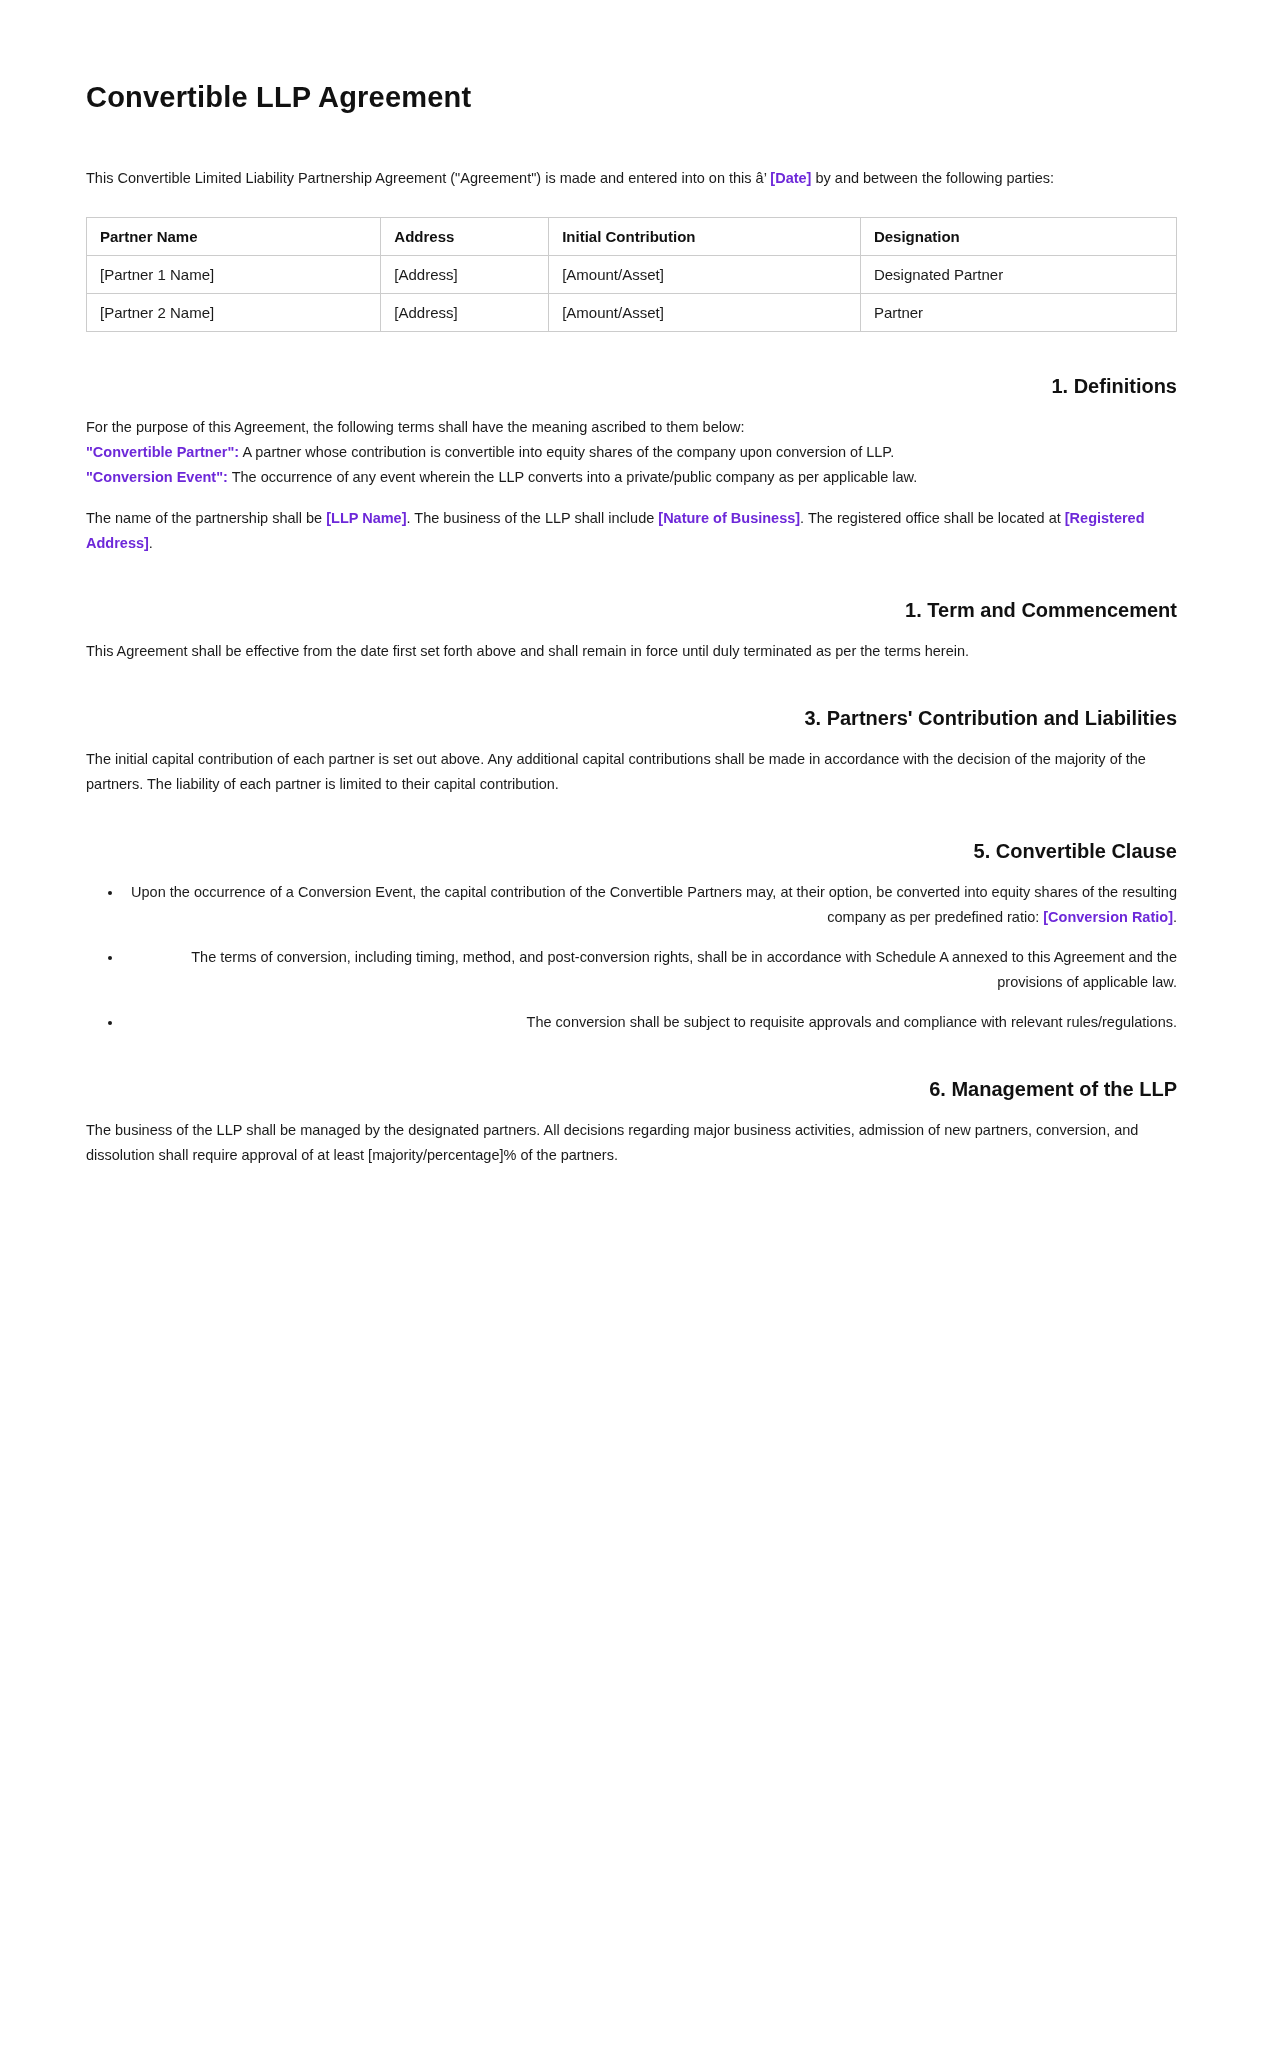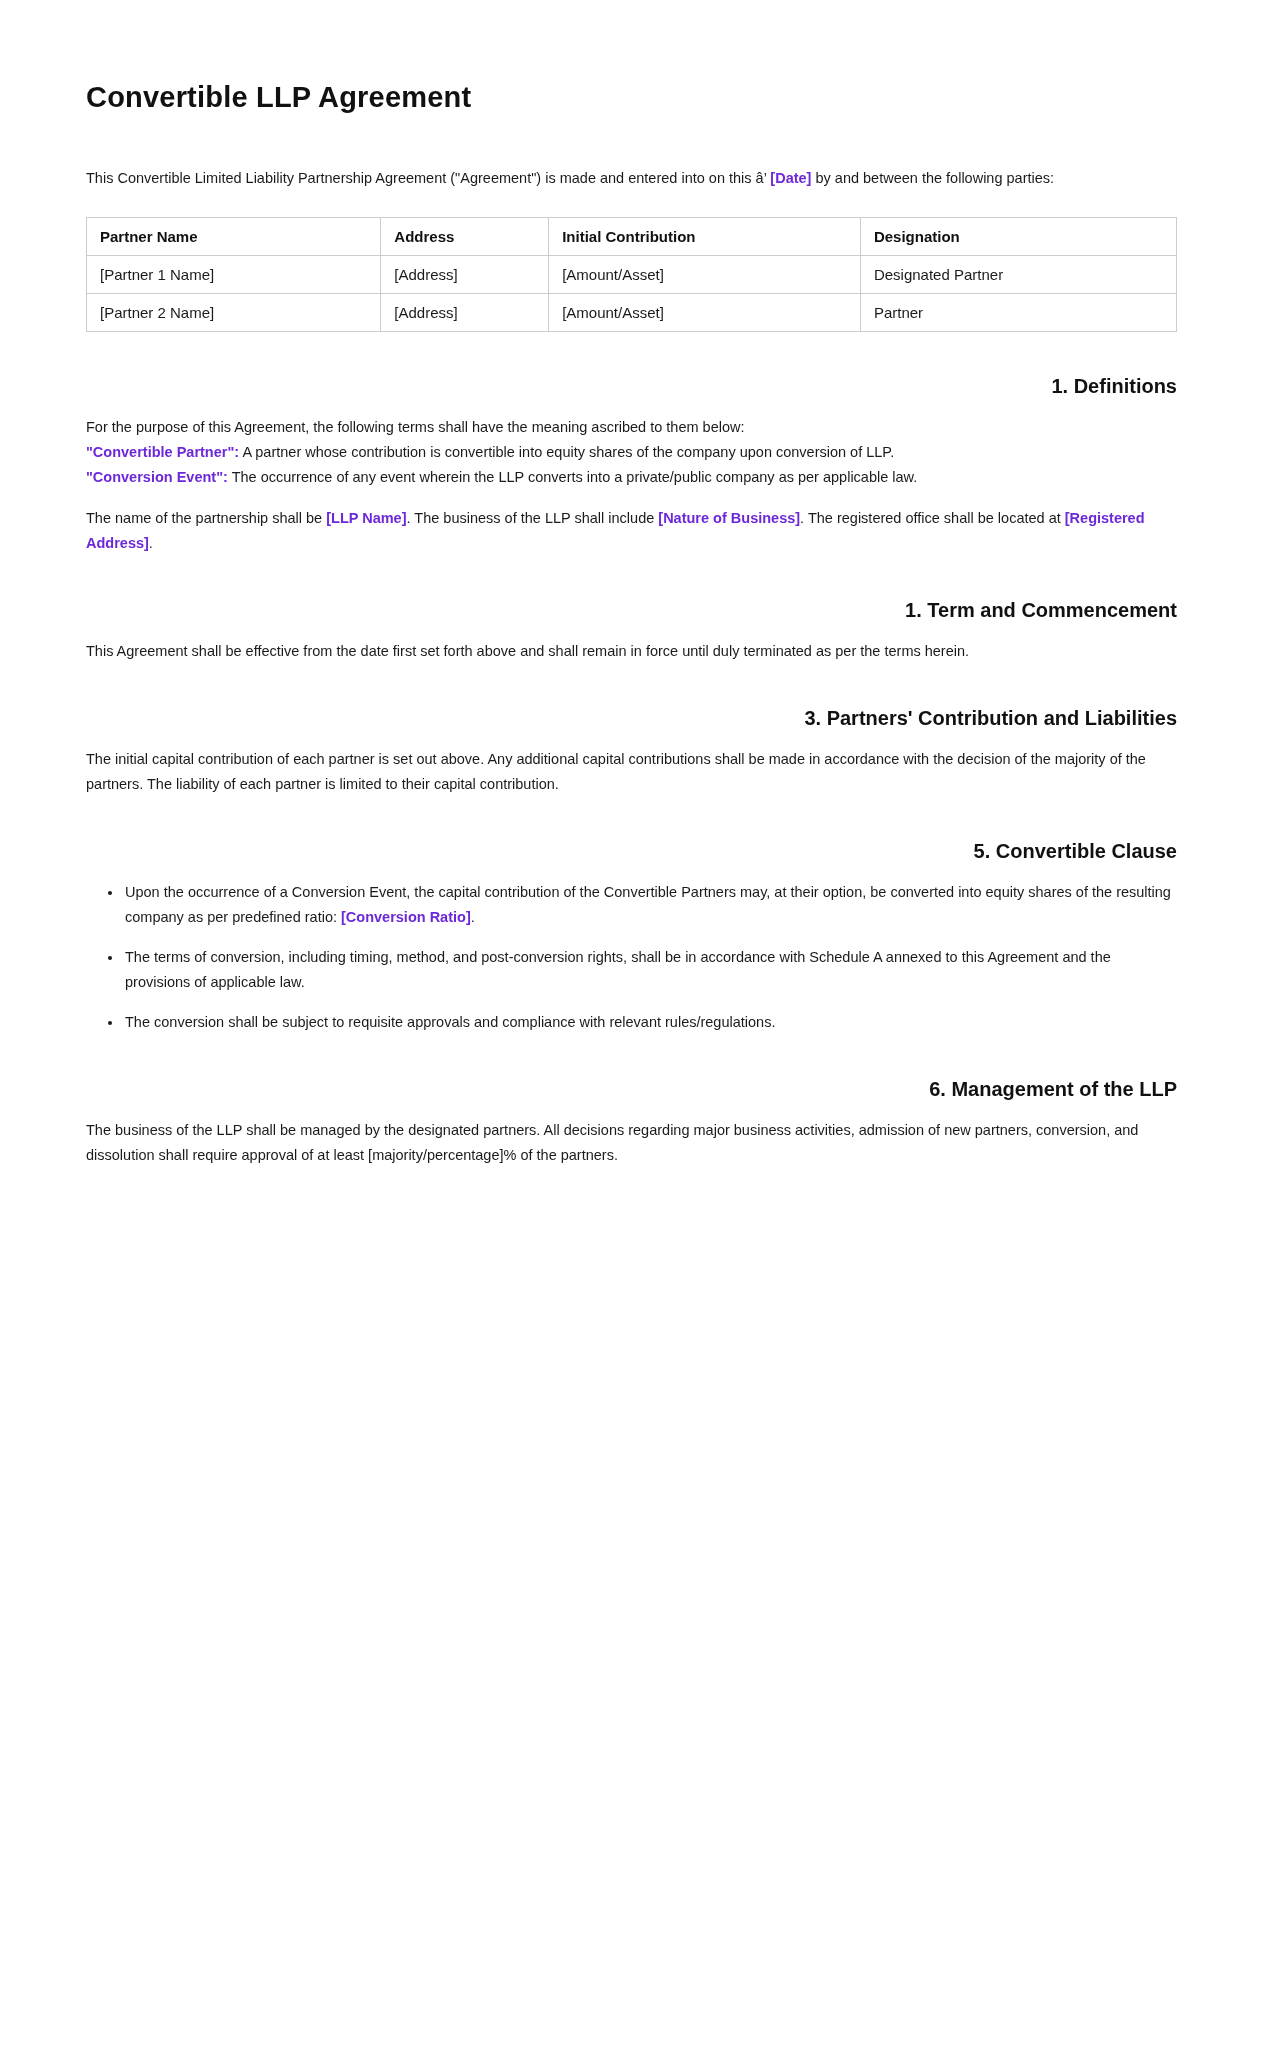--- a/index.html
+++ b/index.html
@@ -48,20 +48,21 @@
     line-height: 25px;
     font-weight: 700;
     color: #111111;
     text-align: right;
   }
   .line { display: block; }
   ul.bullets {
     margin: 16px 0 16px 0;
     padding: 0 0 0 37px;
     list-style: disc;
+    text-align: right;
   }
   ul.bullets li {
     margin: 0 0 15px 0;
     padding-left: 2px;
     line-height: 25px;
   }
 </style>
 </head>
 <body>
 

